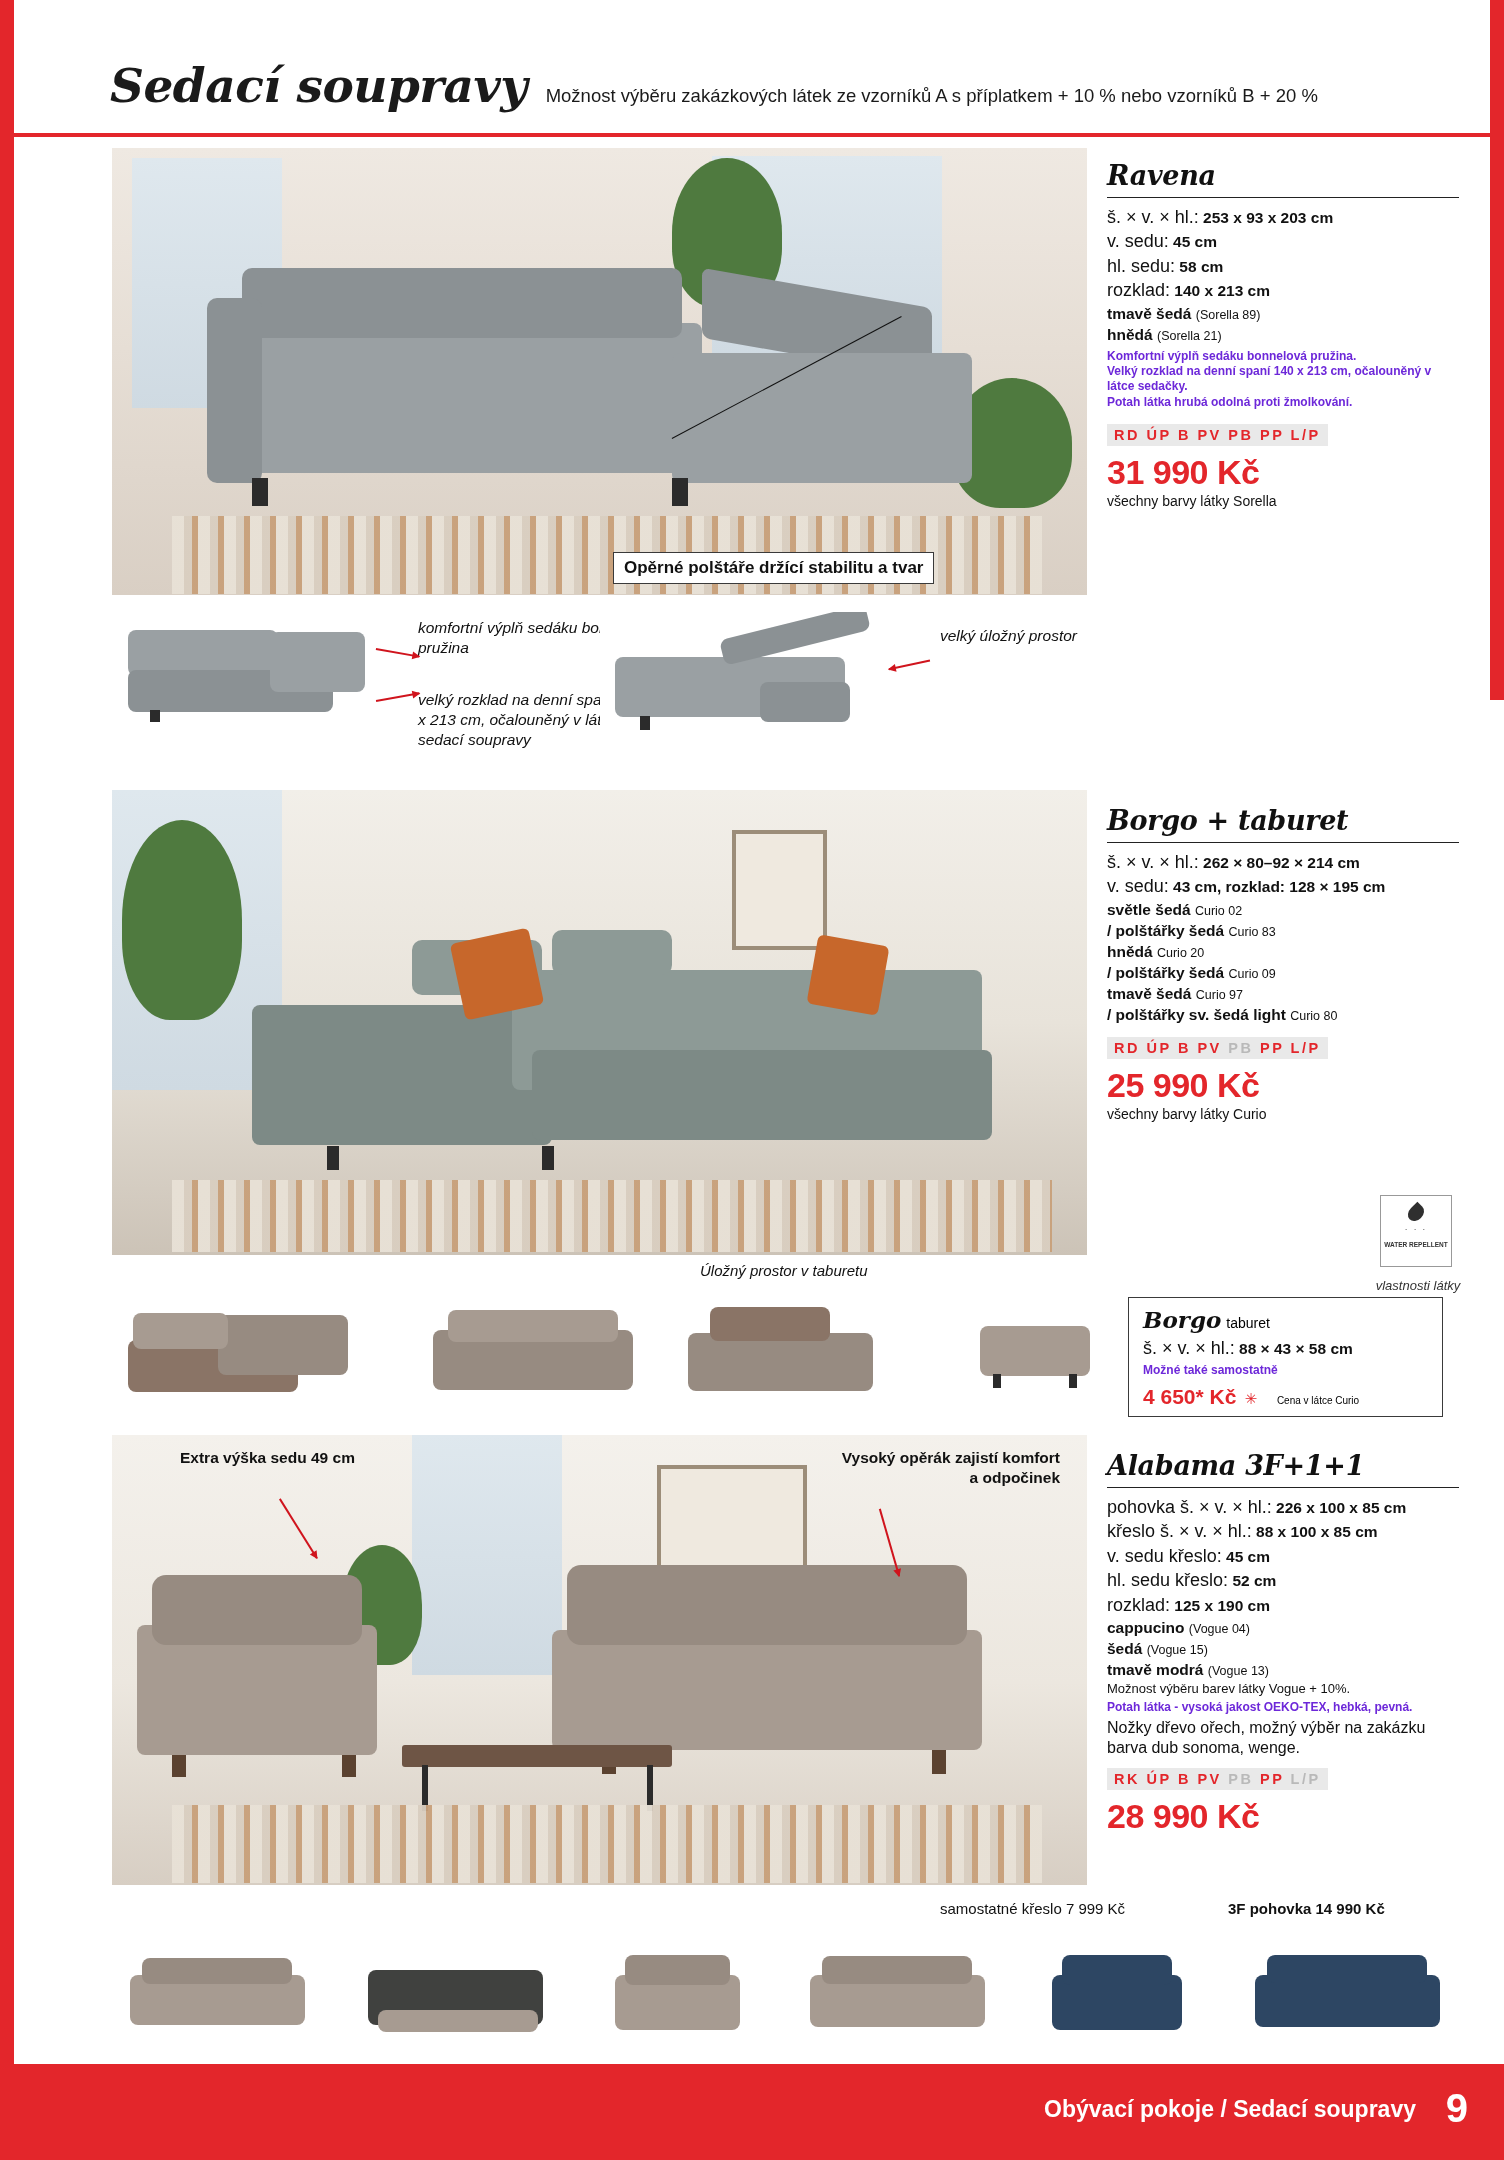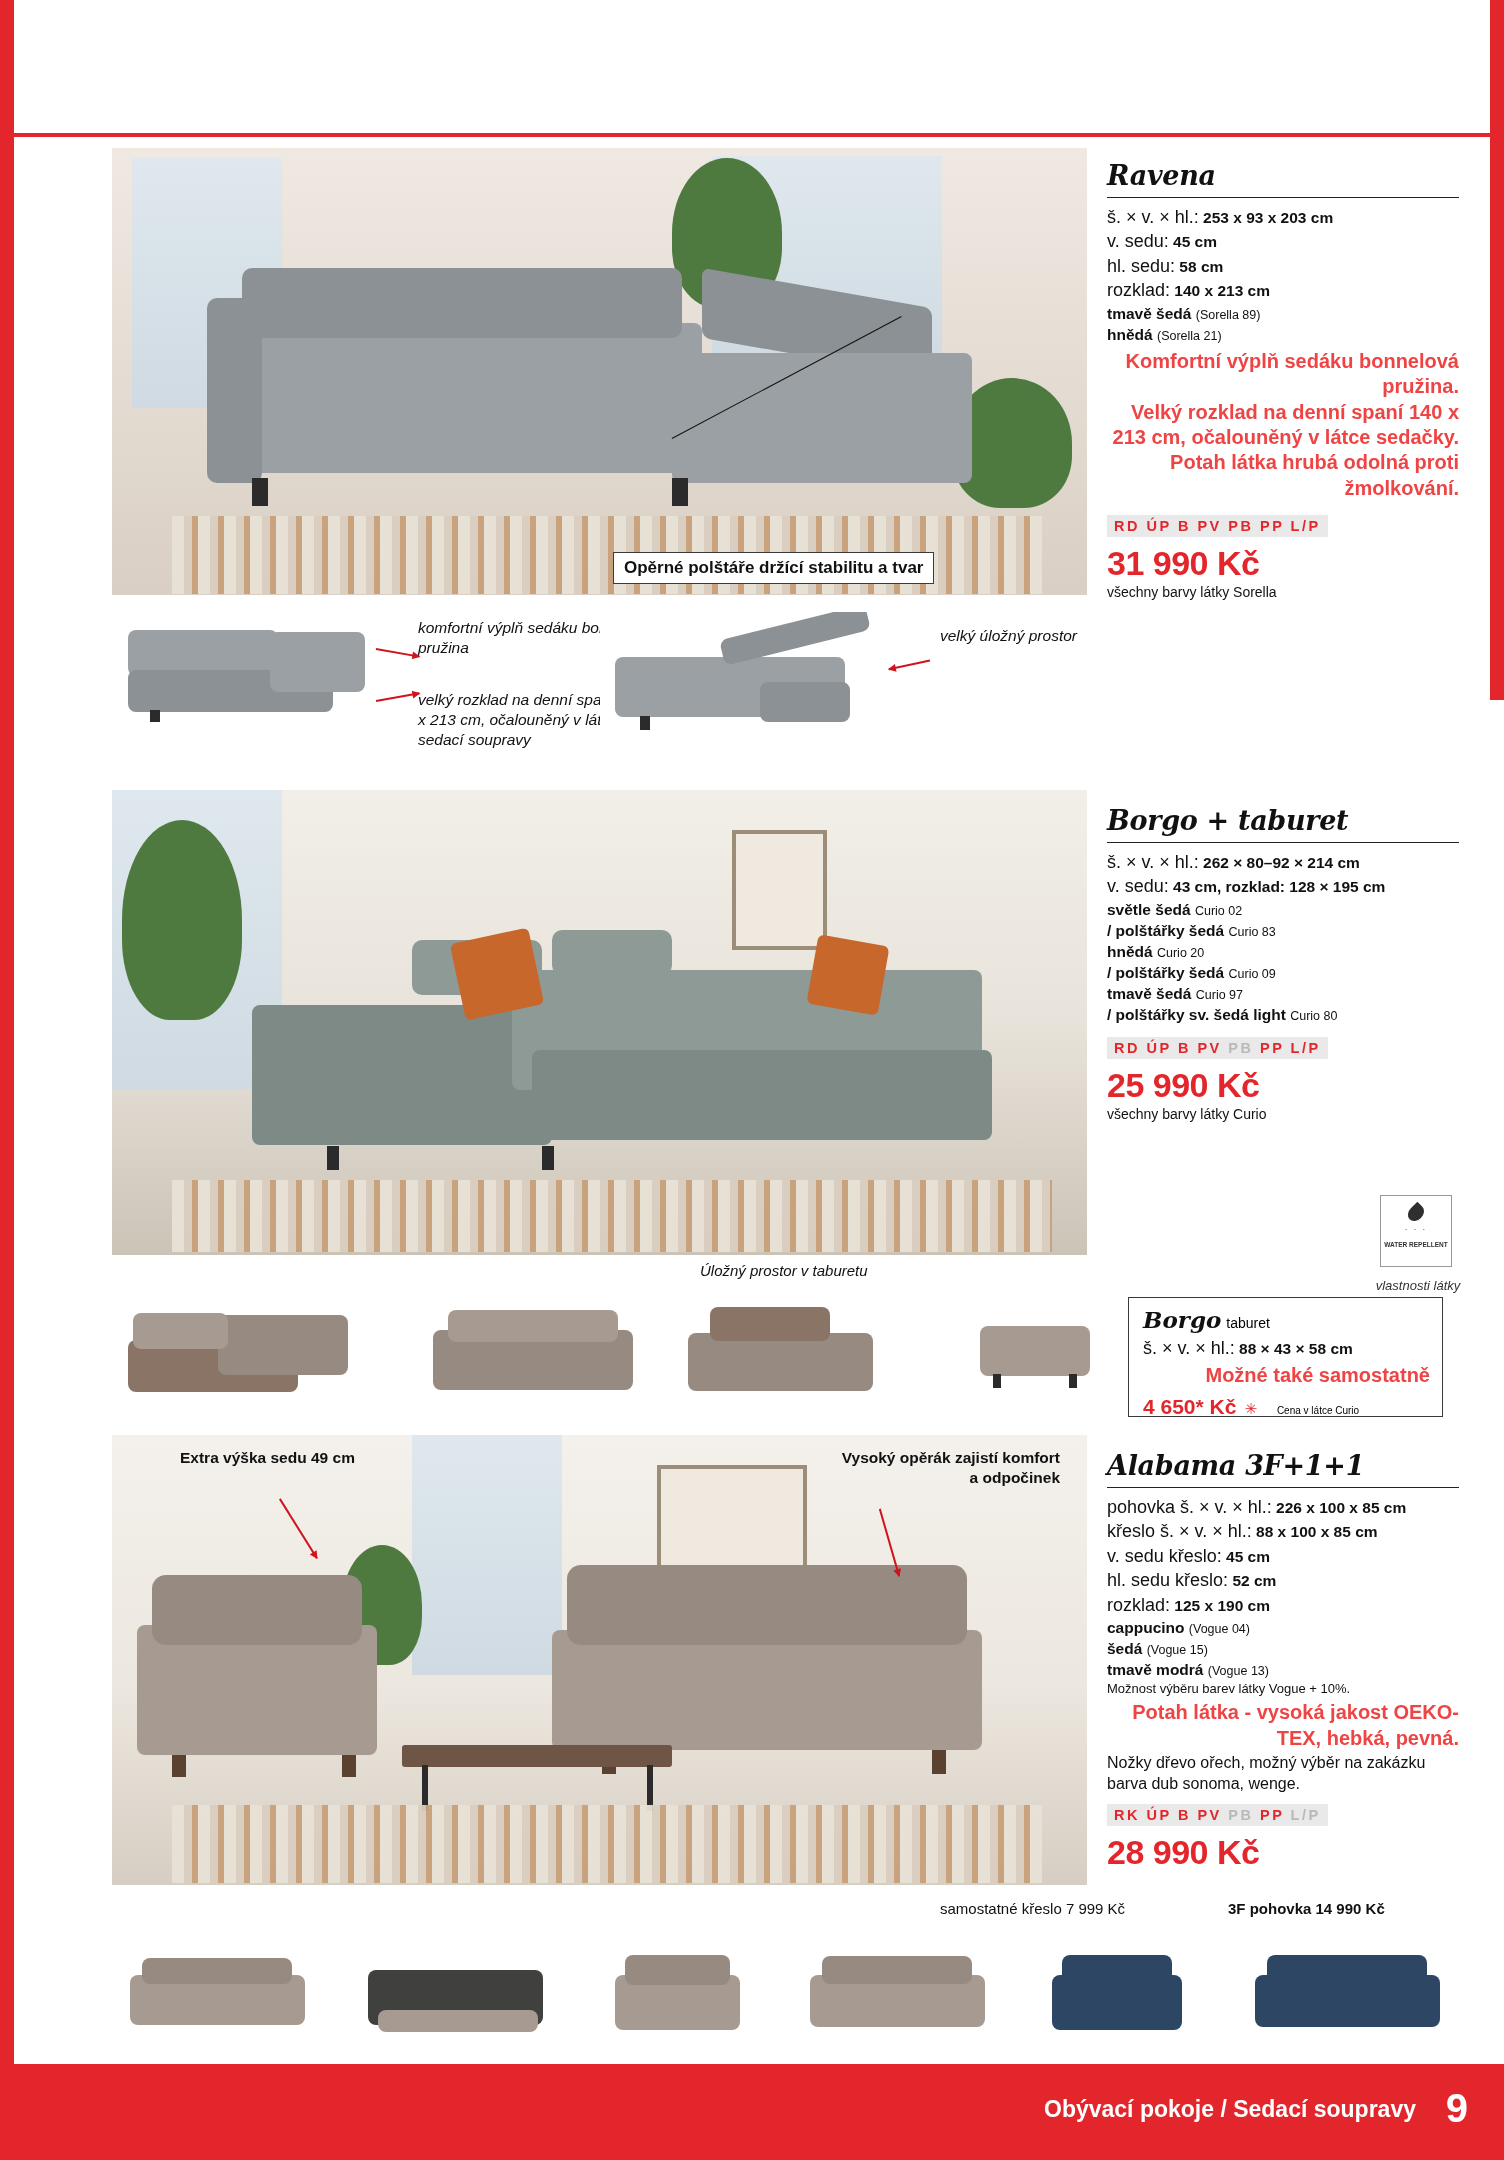--- a/index.html
+++ b/index.html
@@ -89,21 +89,21 @@
   .spec {
     font-size:15.5px;
     color:#111;
     line-height:1.30;
     margin:0 0 1px 0;
   }
   .spec .lbl { font-size:18px; }
   .spec .small { font-size:12.5px; }
   .spec b { font-weight:bold; }
   .redtxt {
-    color:#ef4444; font-weight:bold; font-size:20px; line-height:1.27;text-align:right;
+    color:#6d28d9; font-weight:bold; font-size:12px; line-height:1.27;
   }
   .icons-row {
     margin-top:8px;
     background:#e9e9e9;
     display:inline-block;
     padding:3px 7px;
     font-size:14.5px;
     font-weight:bold;
     letter-spacing:2.5px;
     color:#e3262b;
@@ -250,20 +250,24 @@
   }
 </style>
 </head>
 <body>
 
 <div class="page">
 
   <div class="edge-left"></div>
   <div class="edge-right"></div>
 
+  <div class="header">
+    <span class="header-title">Sedací soupravy</span>
+    <span class="header-sub">Možnost výběru zakázkových látek ze vzorníků A s příplatkem + 10 % nebo vzorníků B + 20 %</span>
+  </div>
   <div class="header-rule"></div>
 
   <div class="photo" style="left:112px; top:148px; width:975px; height:447px;">
     <div class="room"></div>
     <div class="win" style="left:20px;top:10px;width:150px;height:250px;"></div>
     <div class="win" style="left:600px;top:8px;width:230px;height:210px;"></div>
     <div class="plant" style="left:560px;top:10px;width:110px;height:150px;"></div>
     <div class="plant" style="left:840px;top:230px;width:120px;height:130px;"></div>
 
     <div class="sofa" style="left:120px;top:175px;width:470px;height:150px;"></div>

